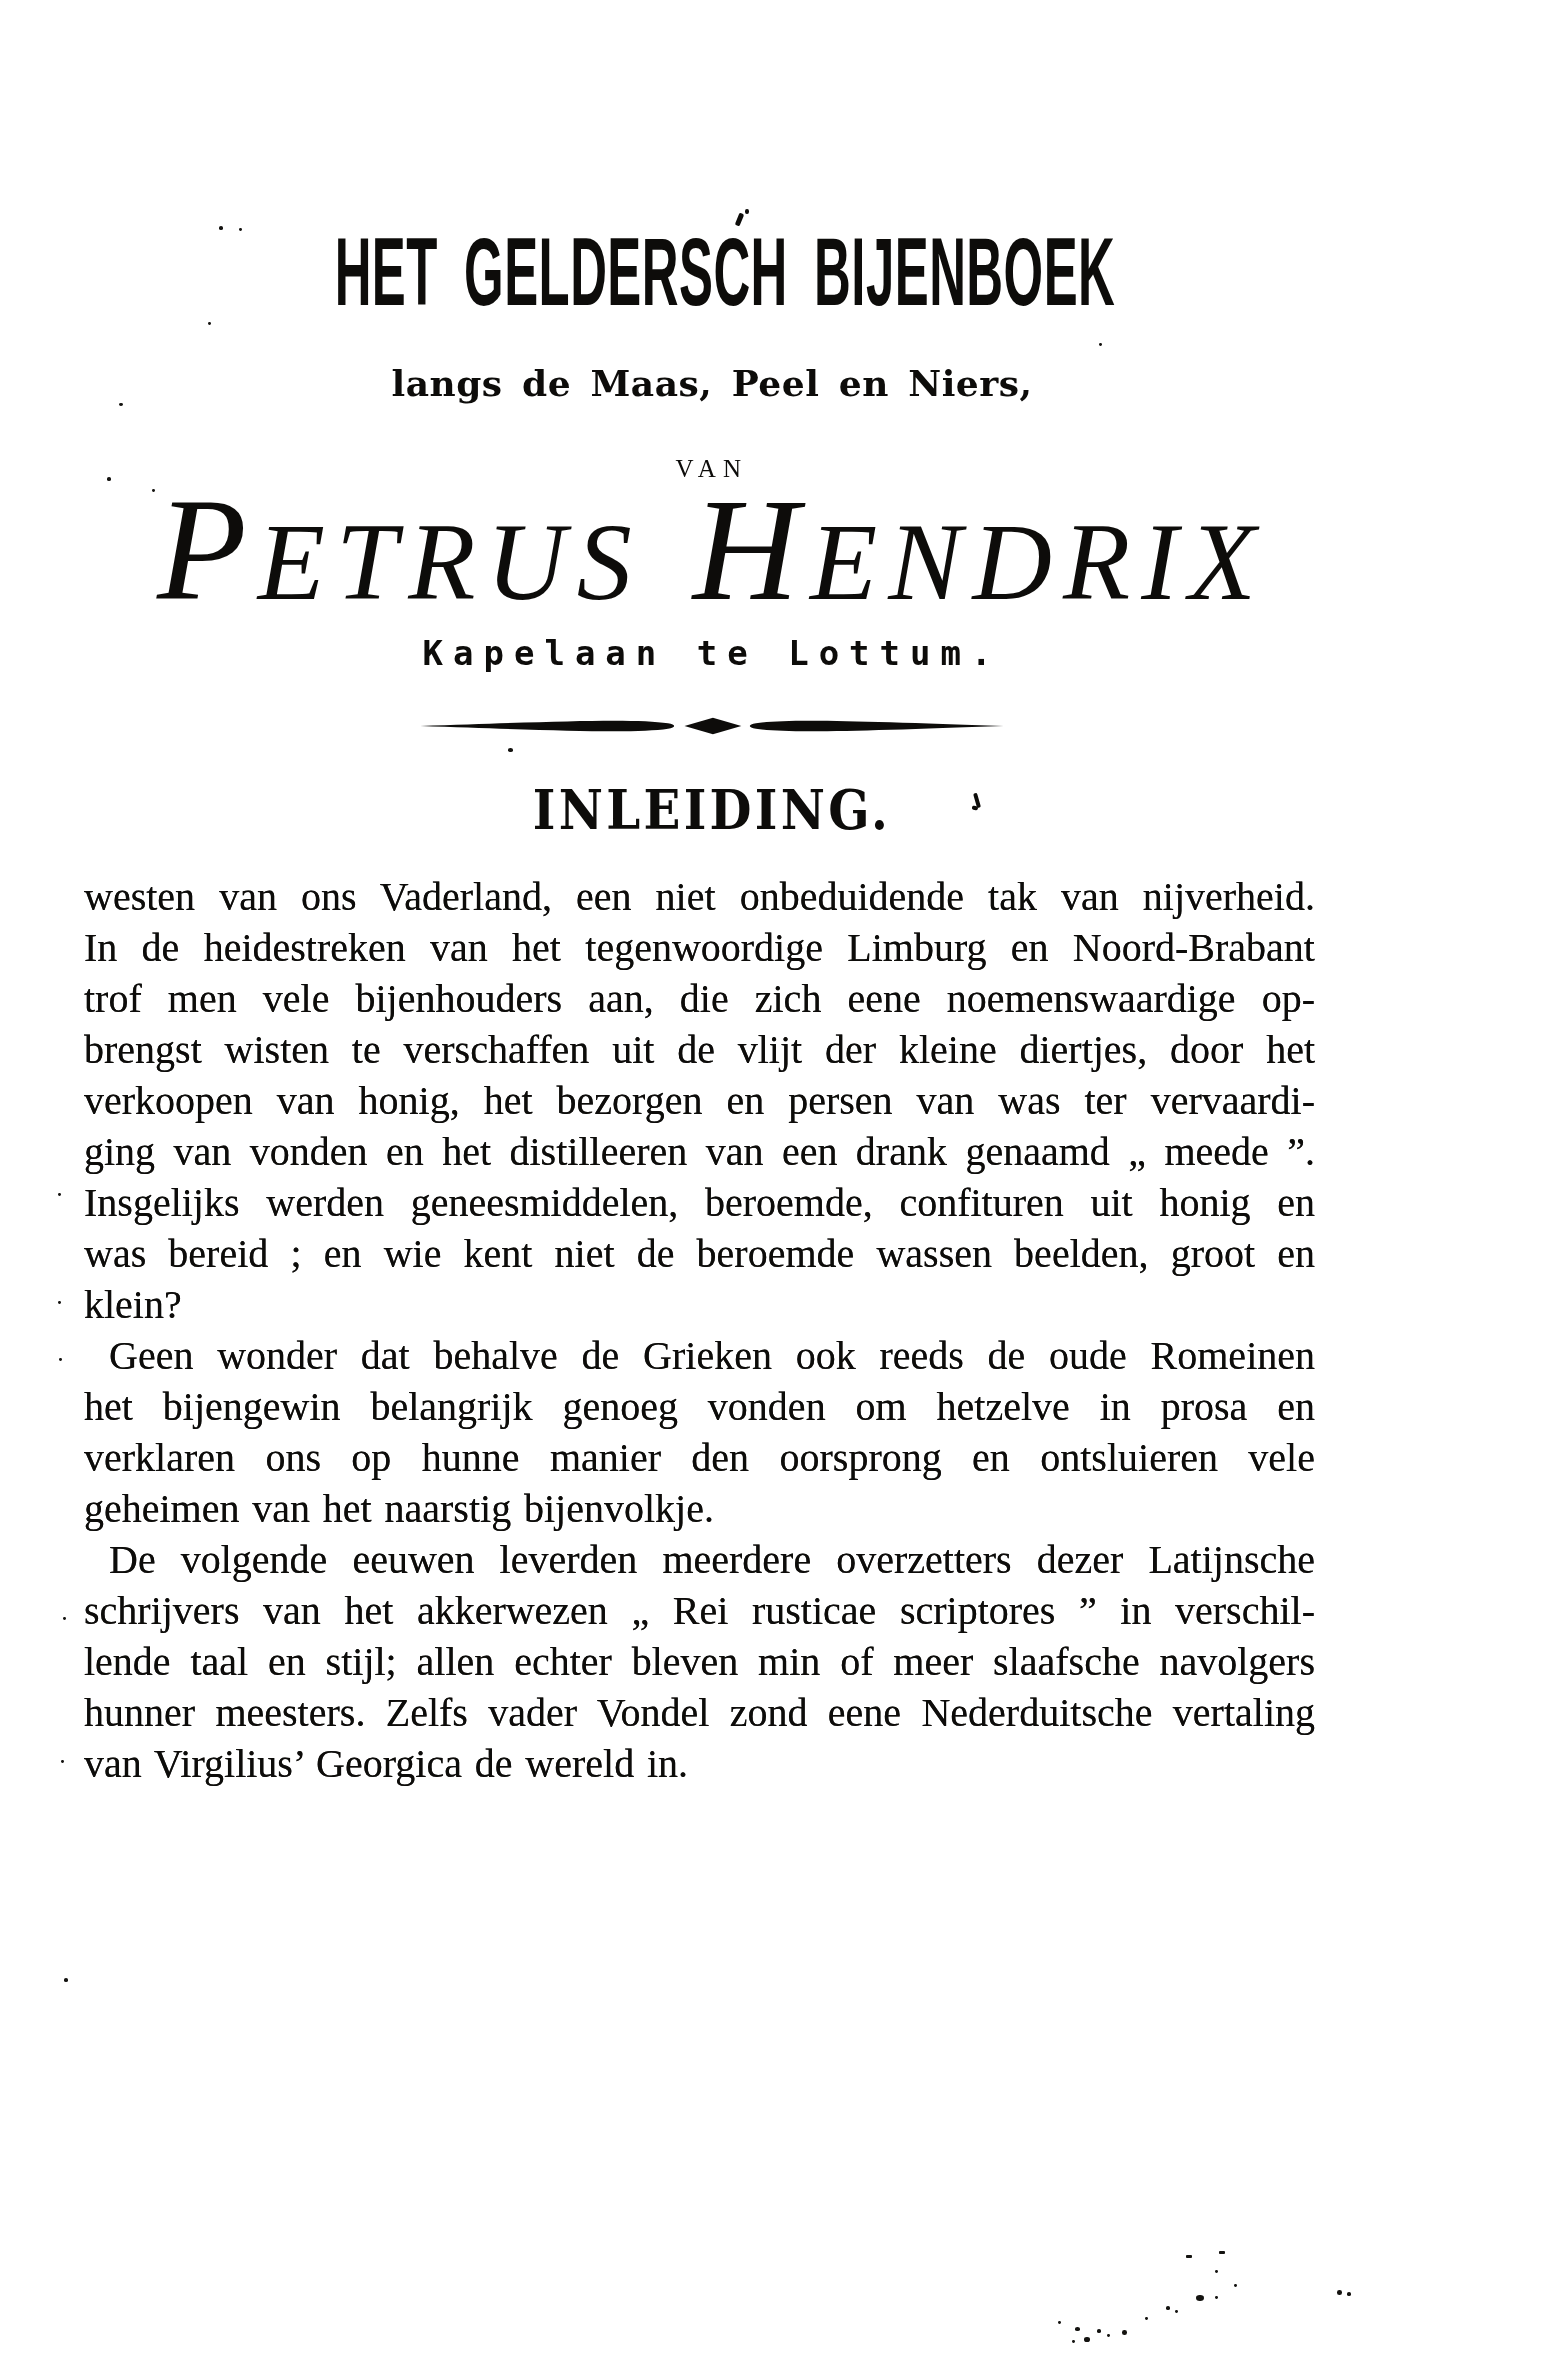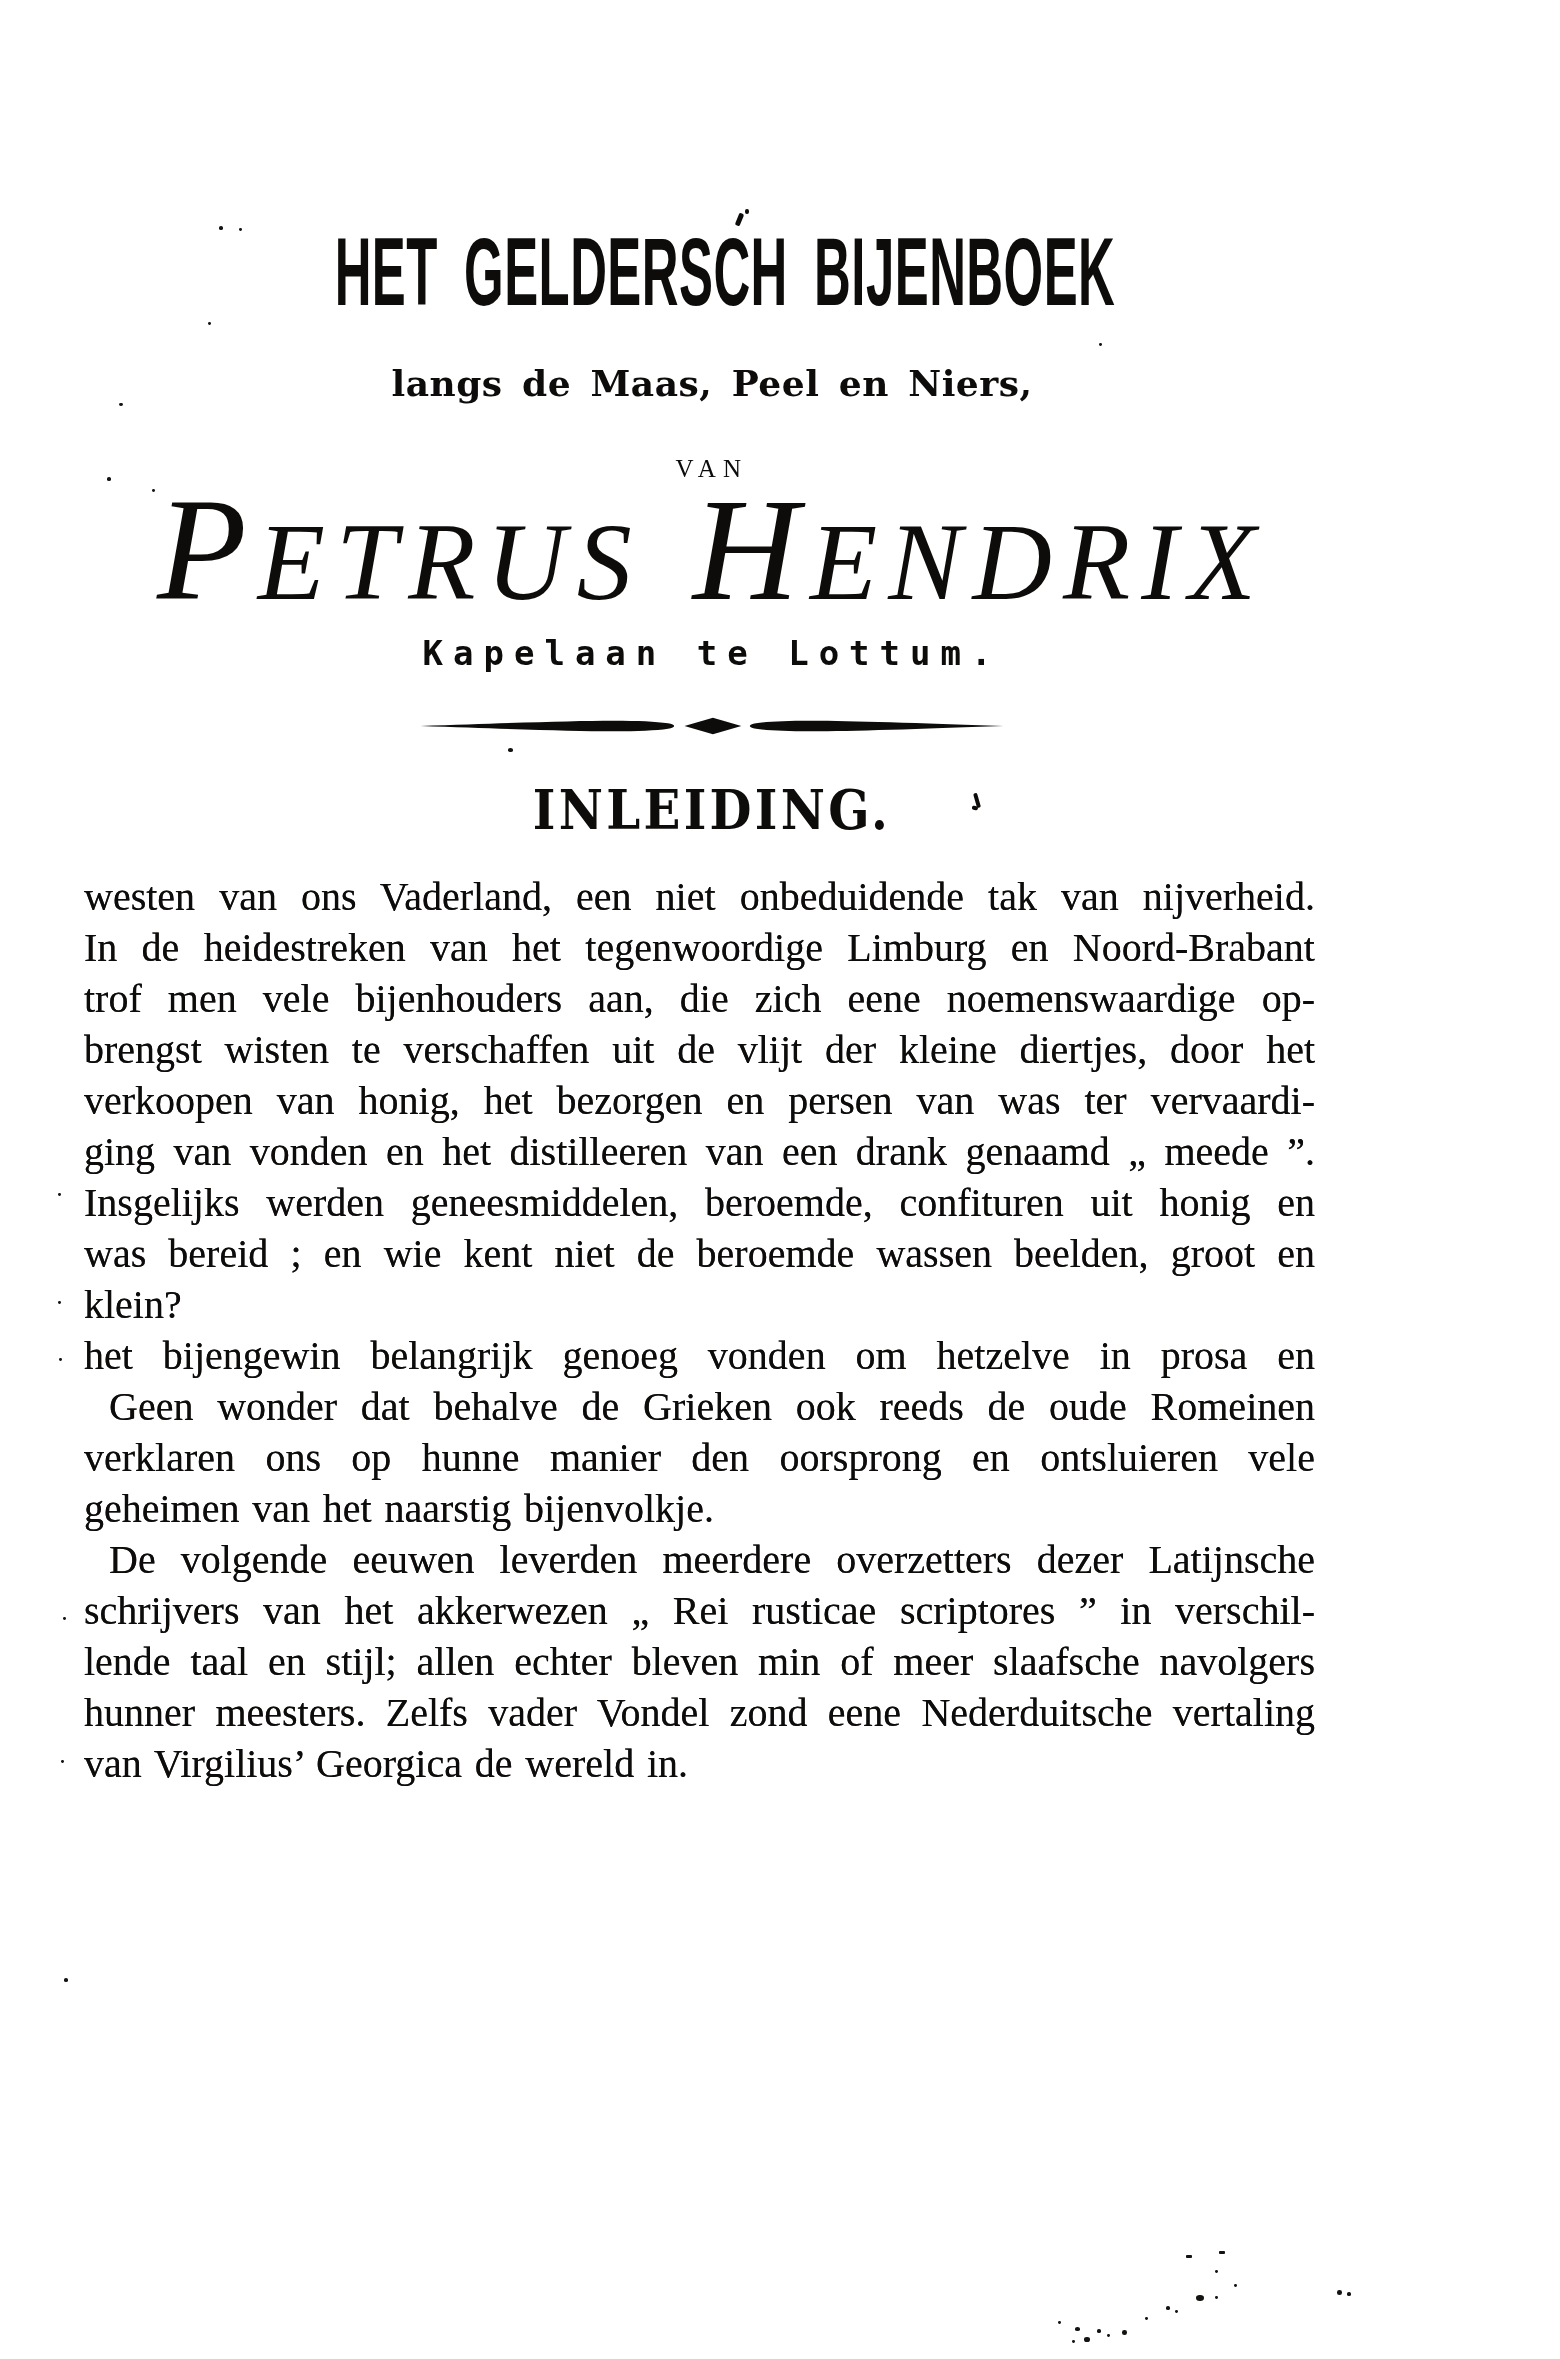--- a/index.html
+++ b/index.html
@@ -112,22 +112,22 @@
       <div class="bl">In de heidestreken van het tegenwoordige Limburg en Noord-Brabant</div>
       <div class="bl">trof men vele bijenhouders aan, die zich eene noemenswaardige op-</div>
       <div class="bl">brengst wisten te verschaffen uit de vlijt der kleine diertjes, door het</div>
       <div class="bl">verkoopen van honig, het bezorgen en persen van was ter vervaardi-</div>
       <div class="bl">ging van vonden en het distilleeren van een drank genaamd „ meede ”.</div>
       <div class="bl">Insgelijks werden geneesmiddelen, beroemde, confituren uit honig en</div>
       <div class="bl">was bereid ; en wie kent niet de beroemde wassen beelden, groot en</div>
       <div class="bl end">klein?</div>
     </div>
     <div>
+      <div class="bl ind">Geen wonder dat behalve de Grieken ook reeds de oude Romeinen</div>
       <div class="bl">het bijengewin belangrijk genoeg vonden om hetzelve in prosa en</div>
-      <div class="bl ind">Geen wonder dat behalve de Grieken ook reeds de oude Romeinen</div>
       <div class="bl">verklaren ons op hunne manier den oorsprong en ontsluieren vele</div>
       <div class="bl end">geheimen van het naarstig bijenvolkje.</div>
     </div>
     <div>
       <div class="bl ind">De volgende eeuwen leverden meerdere overzetters dezer Latijnsche</div>
       <div class="bl">schrijvers van het akkerwezen „ Rei rusticae scriptores ” in verschil-</div>
       <div class="bl">lende taal en stijl; allen echter bleven min of meer slaafsche navolgers</div>
       <div class="bl">hunner meesters. Zelfs vader Vondel zond eene Nederduitsche vertaling</div>
       <div class="bl end">van Virgilius’ Georgica de wereld in.</div>
     </div>

